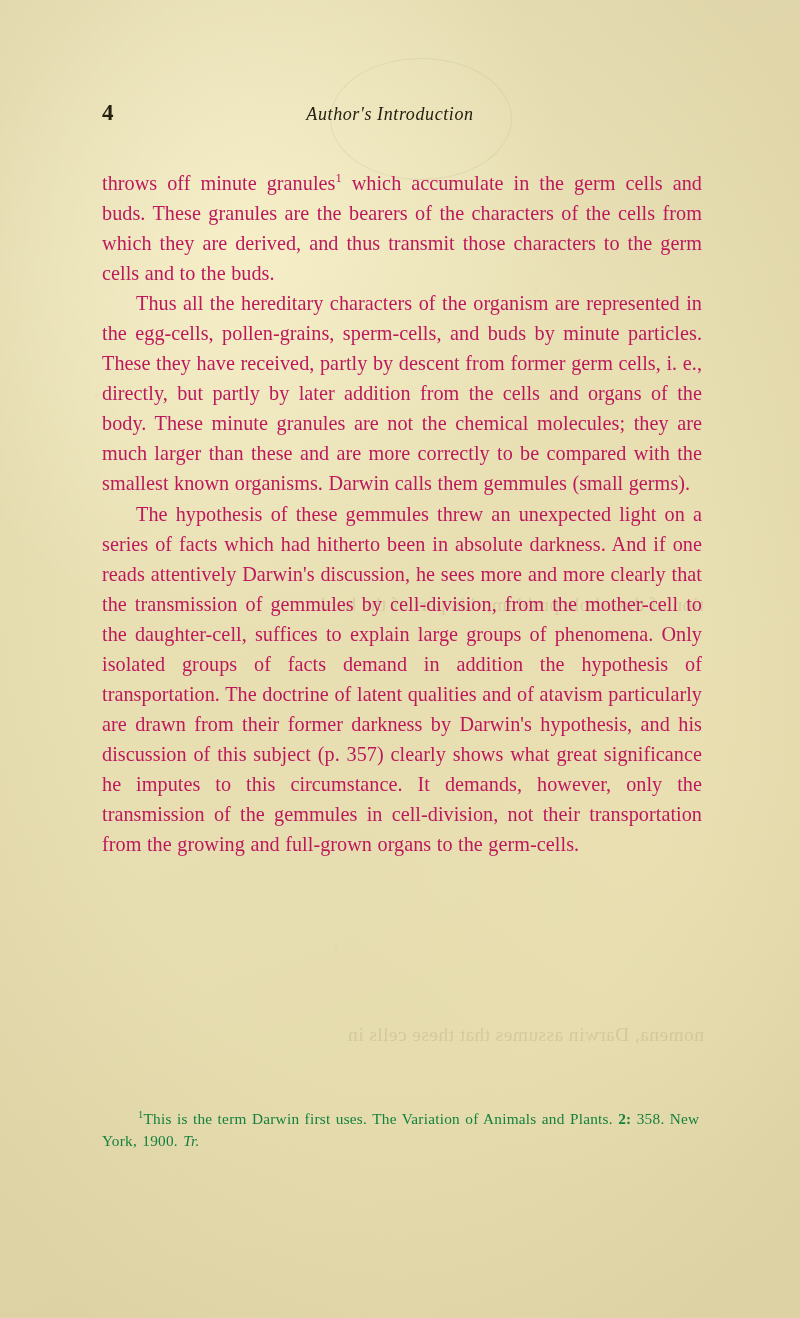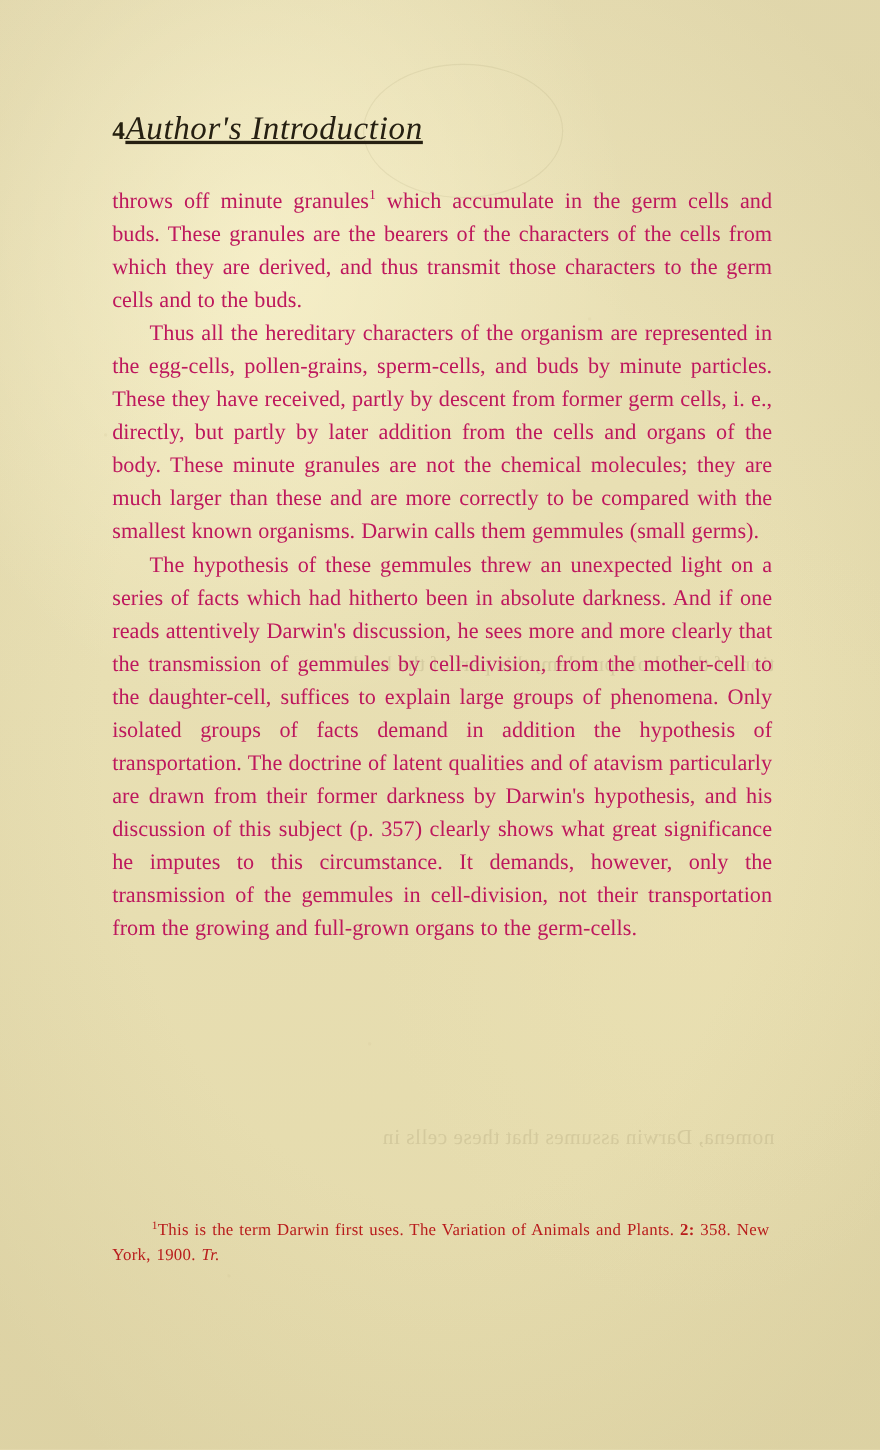--- a/index.html
+++ b/index.html
@@ -75,26 +75,26 @@
     align-items: baseline;
   }
   .folio {
     font-size: 23px;
     font-weight: 700;
     letter-spacing: 0.5px;
     color: #25200f;
   }
   .runhead-title {
     flex: 1;
-    font-size: 30px;
+    text-align: center;
+    font-size: 18px;
     font-style: italic;
     letter-spacing: 0.6px;
     color: #262012;
     padding-right: 34px;
-    text-decoration: underline;
   }
 
   
   .body {
     position: absolute;
     top: 168px;
     left: 102px;
     width: 600px;
   }
   .para {
@@ -119,21 +119,21 @@
 
   
   .footnote {
     position: absolute;
     top: 1108px;
     left: 102px;
     width: 600px;
     font-size: 15.3px;
     line-height: 21.5px;
     text-align: left;
-    color: #b91c1c;
+    color: #15803d;
     letter-spacing: 0.25px;
     word-spacing: 1.2px;
     text-indent: 36px;
   }
   .footnote sup {
     font-size: 0.68em;
     vertical-align: super;
     line-height: 0;
   }
   .footnote b { font-weight: 700; }

